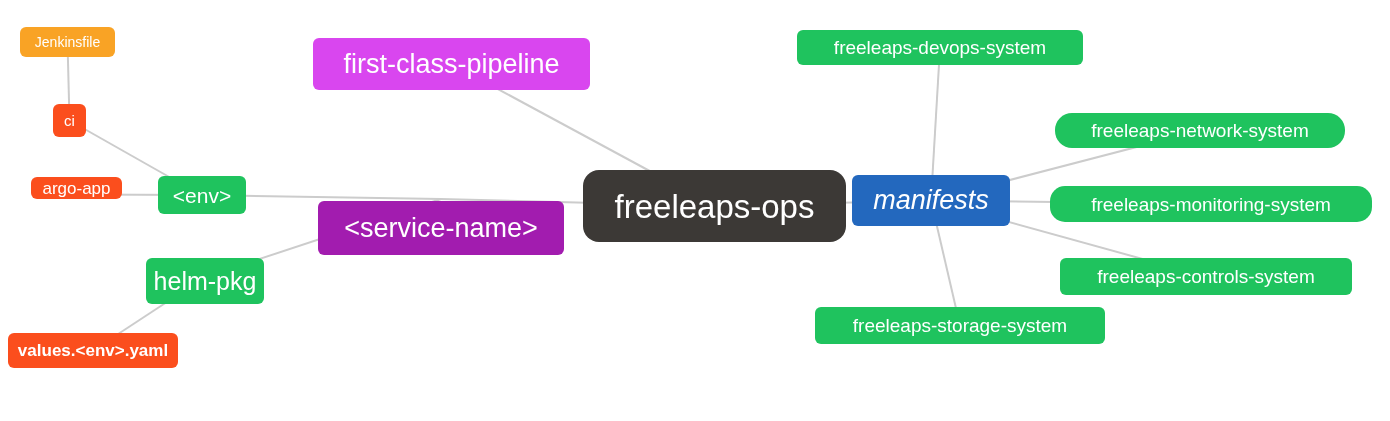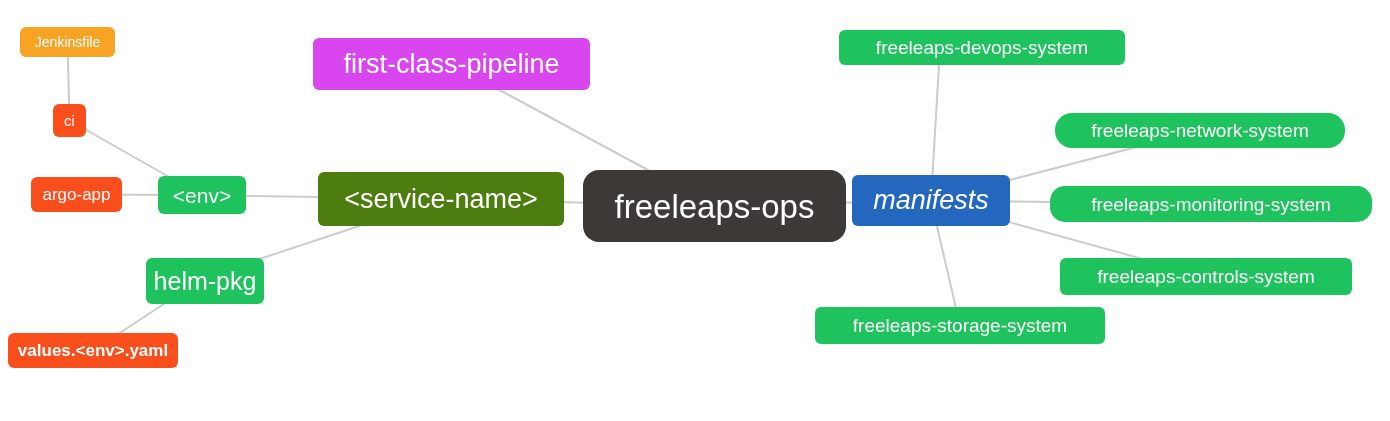--- a/index.html
+++ b/index.html
@@ -26,21 +26,21 @@
     color: #ffffff;
     border-radius: 6px;
     white-space: nowrap;
     box-sizing: border-box;
     cursor: default;
     line-height: 1;
   }
   
   .n-jenkinsfile { left: 20px;  top: 27px;  width: 95px;  height: 30px; font-size: 14px; }
   .n-ci          { left: 53px;  top: 104px; width: 33px;  height: 33px; font-size: 15px; }
-  .n-argo        { left: 31px;  top: 177px; width: 91px;  height: 35px; font-size: 17px; }
+  .n-argo        { left: 31px;  top: 177px; width: 91px;  height: 22px; font-size: 17px; }
   .n-env         { left: 158px; top: 176px; width: 88px;  height: 38px; font-size: 21px; }
   .n-helm        { left: 146px; top: 258px; width: 118px; height: 46px; font-size: 25px; }
   .n-values      { left: 8px;   top: 333px; width: 170px; height: 35px; font-size: 17px; }
   .n-pipeline    { left: 313px; top: 38px;  width: 277px; height: 52px; font-size: 27px; }
   .n-service     { left: 318px; top: 172px; width: 246px; height: 54px; font-size: 27px; }
   .n-ops         { left: 583px; top: 170px; width: 263px; height: 72px; font-size: 33px; border-radius: 16px; }
   .n-manifests   { left: 852px; top: 175px; width: 158px; height: 51px; font-size: 27px; }
   .n-devops      { left: 797px; top: 30px;  width: 286px; height: 35px; font-size: 19px; }
   .n-network     { left: 1055px;top: 113px; width: 290px; height: 35px; font-size: 19px; }
   .n-monitoring  { left: 1050px;top: 186px; width: 322px; height: 36px; font-size: 19px; }
@@ -75,27 +75,27 @@
   <div class="node n-argo" style="background: rgb(251, 78, 29);">argo-app</div>
 
   <div class="node n-env" style="background: rgb(31, 195, 94);">&lt;env&gt;</div>
 
   <div class="node n-helm" style="background: rgb(31, 195, 94);">helm-pkg</div>
 
   <div class="node n-values" style="background: rgb(251, 78, 29); font-weight: bold;">values.&lt;env&gt;.yaml</div>
 
   <div class="node n-pipeline" style="background: #d946ef;">first-class-pipeline</div>
 
-  <div class="node n-service" style="background: #4d7c0f;">&lt;service-name&gt;</div>
+  <div class="node n-service" style="background: #a21caf; margin-top: 29px;">&lt;service-name&gt;</div>
 
   <div class="node n-ops" style="background: rgb(60, 57, 54);">freeleaps-ops</div>
 
   <div class="node n-manifests" style="background: rgb(35, 104, 190); font-style: italic;">manifests</div>
 
-  <div class="node n-devops" style="background: rgb(31, 195, 94); margin-left: 42px;">freeleaps-devops-system</div>
+  <div class="node n-devops" style="background: rgb(31, 195, 94);">freeleaps-devops-system</div>
 
   <div class="node n-network" style="background: rgb(31, 195, 94); border-radius: 17px;">freeleaps-network-system</div>
 
   <div class="node n-monitoring" style="background: rgb(31, 195, 94); border-radius: 15px;">freeleaps-monitoring-system</div>
 
   <div class="node n-controls" style="background: rgb(31, 195, 94);">freeleaps-controls-system</div>
 
   <div class="node n-storage" style="background: rgb(31, 195, 94);">freeleaps-storage-system</div>
 </div>
 

